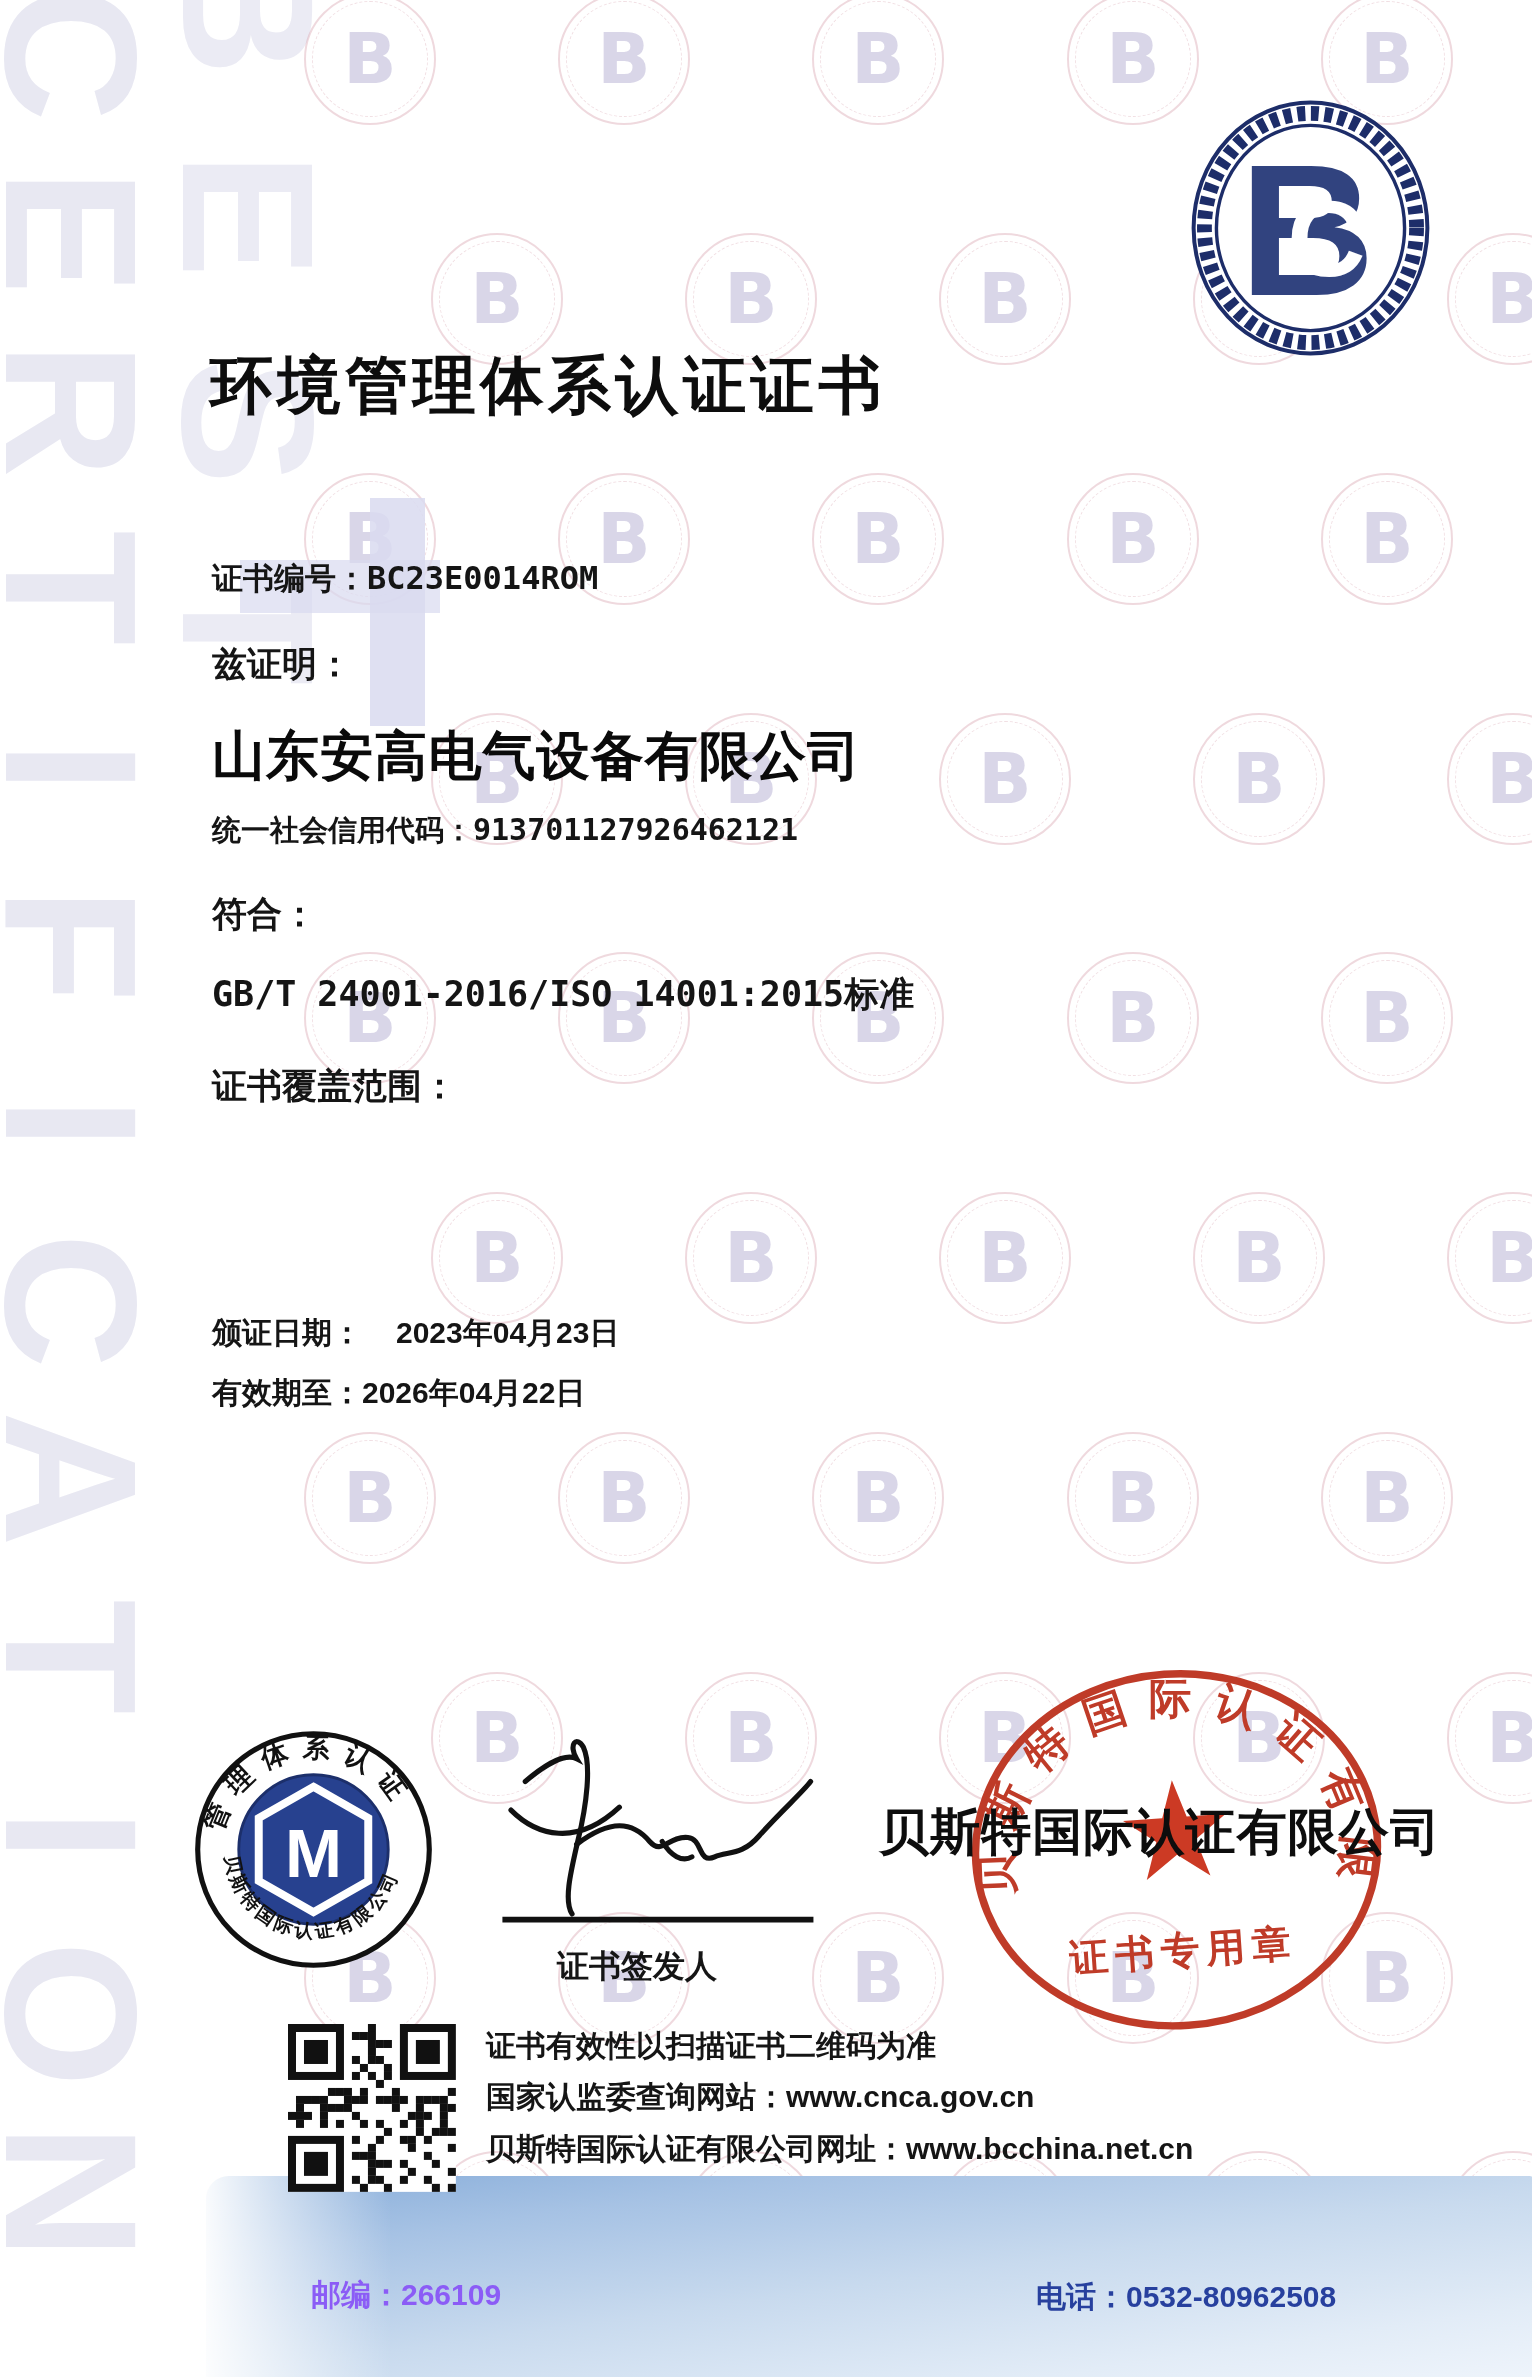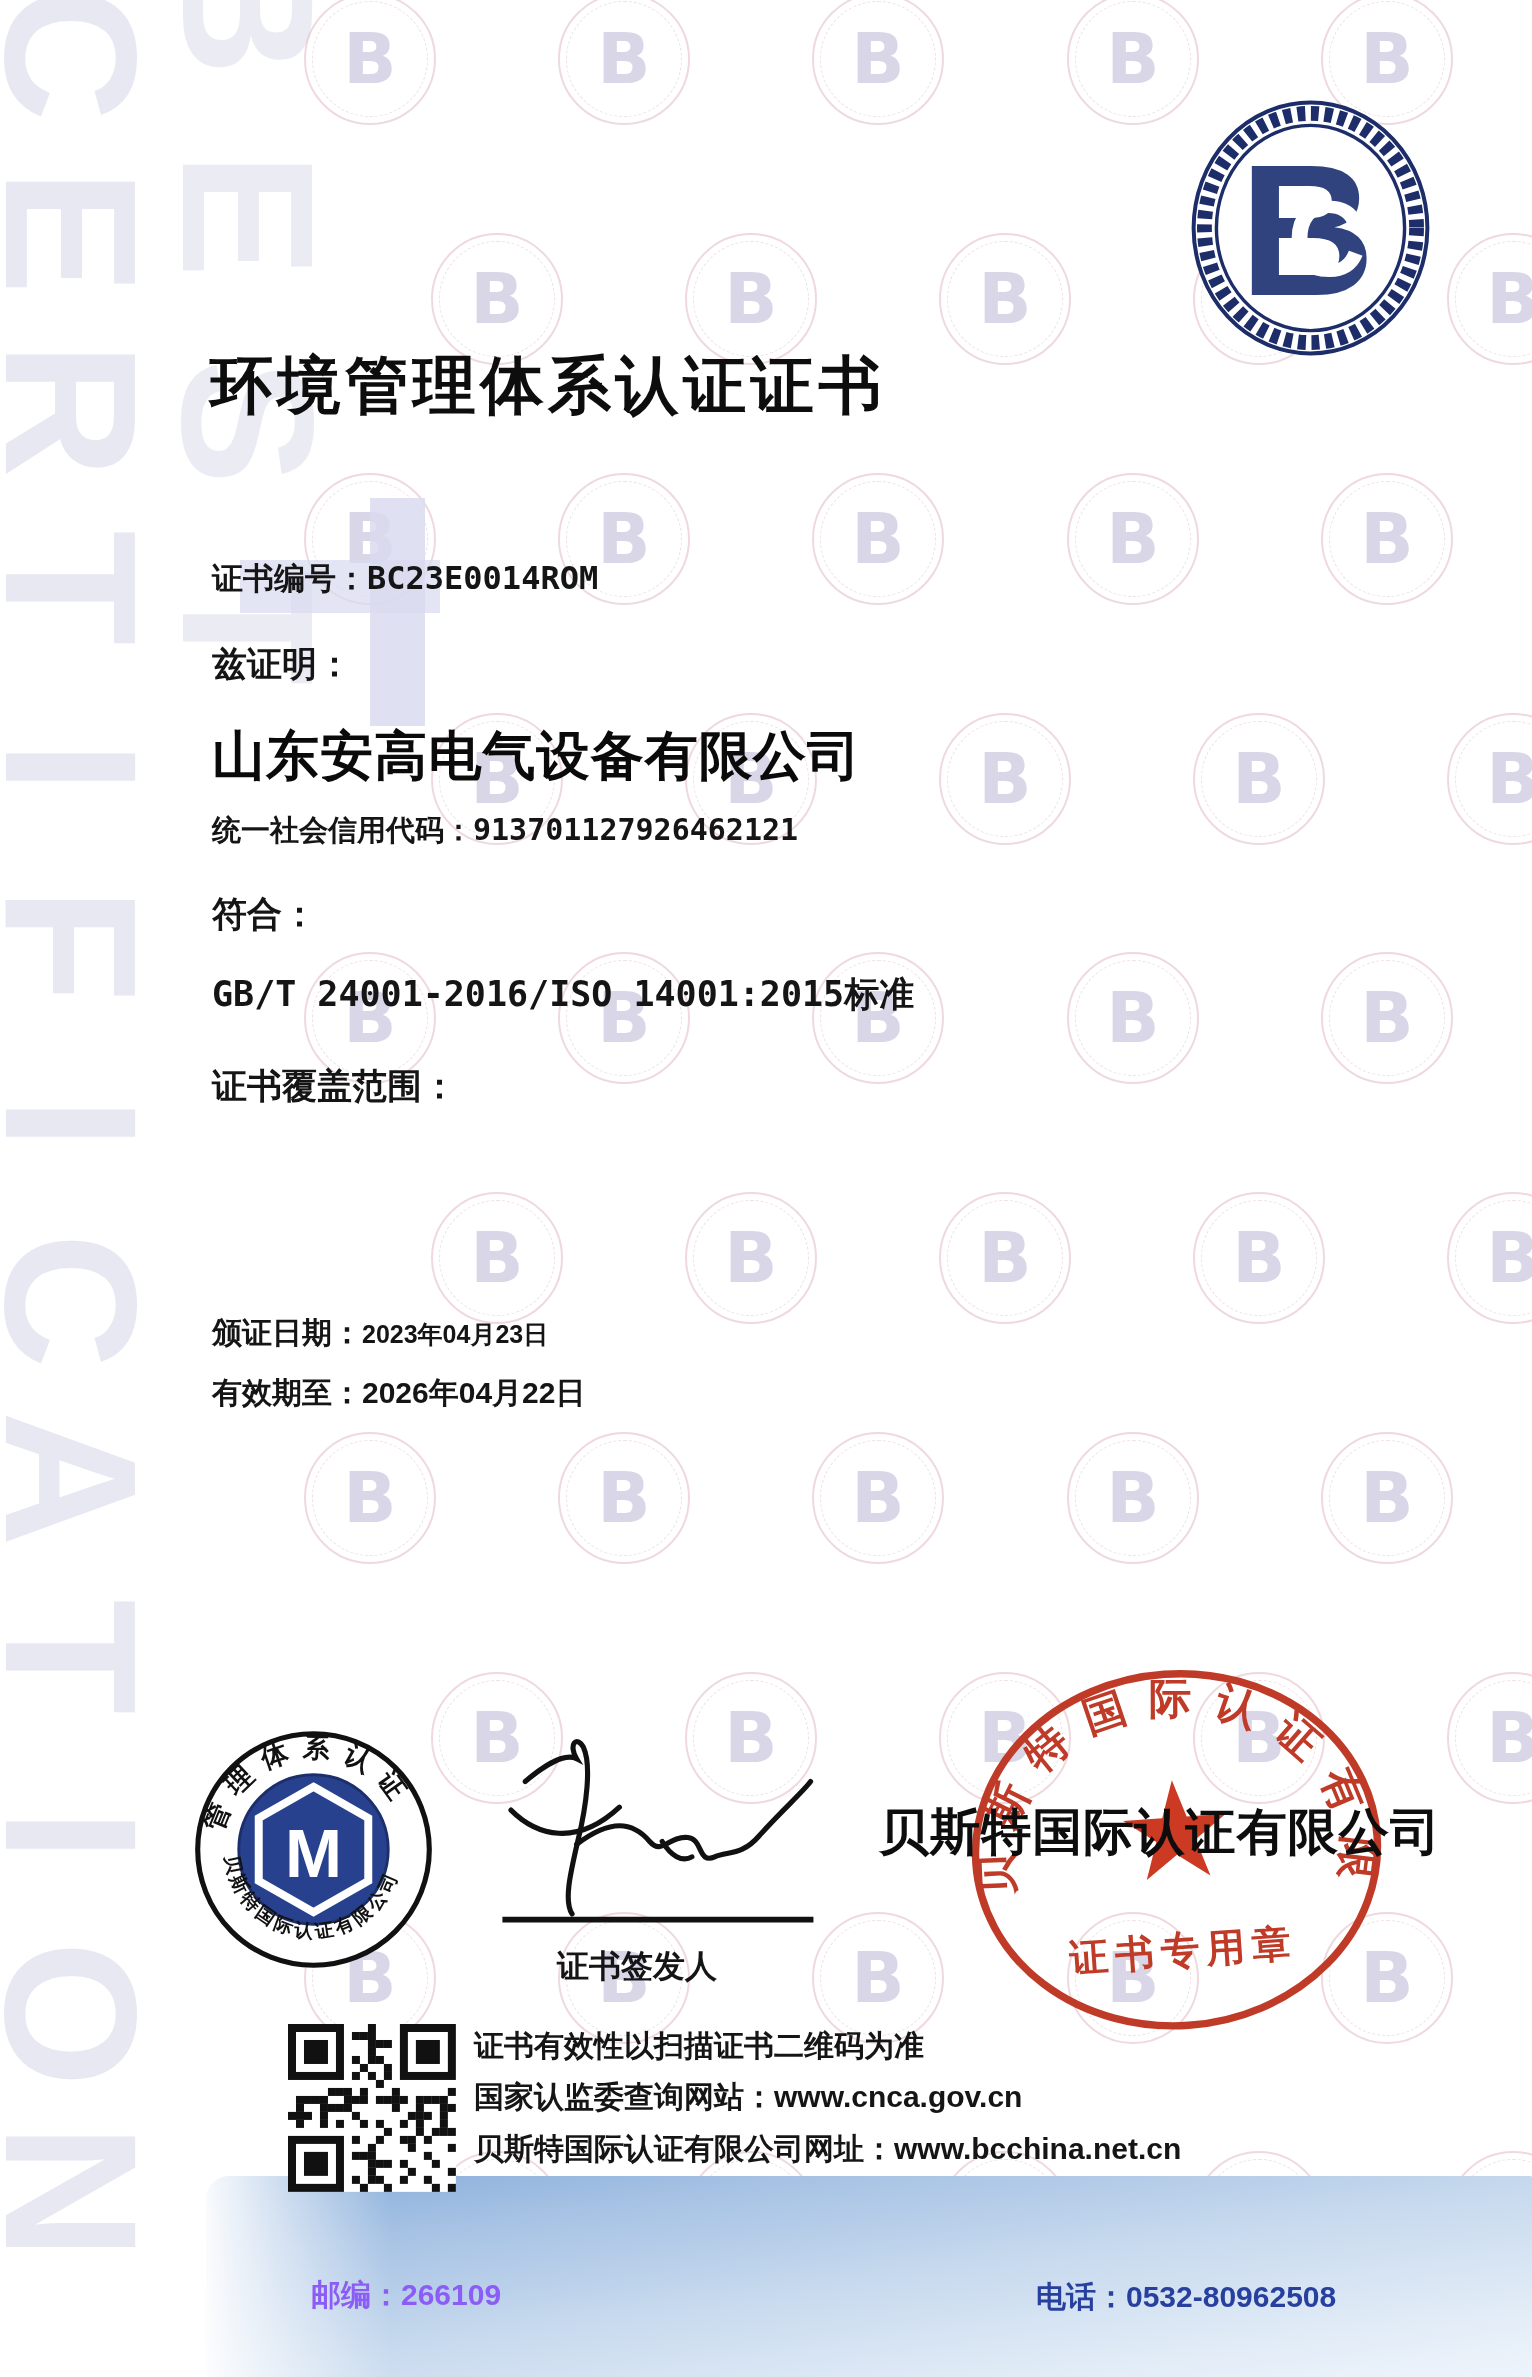--- a/index.html
+++ b/index.html
@@ -21,21 +21,21 @@
   
   .t{position:absolute;white-space:nowrap;z-index:2;}
   .title{font-size:63px;font-weight:900;letter-spacing:4.6px;color:#0d0d0d;}
   .lbl{font-weight:600;}
   .mono{font-family:"DejaVu Sans Mono",monospace;font-weight:700;}
   .company{font-size:53px;font-weight:800;letter-spacing:1.1px;color:#0a0a0a;}
   .scope{font-size:37px;font-weight:700;letter-spacing:1.1px;}
   .std{font-size:35px;}
   .issuer-name{font-size:50px;font-weight:900;letter-spacing:1.1px;color:#0d0d0d;z-index:4;}
   .sig-label{font-size:32px;font-weight:700;}
-  .foot{font-size:30px;font-weight:600;}
+  .foot{font-size:30px;font-weight:600;margin-left:12px;}
   
   .band{position:absolute;left:206px;top:2176px;width:1327px;height:201px;z-index:1;
         background:
           linear-gradient(to right, rgba(255,255,255,.95) 0%, rgba(255,255,255,0) 14%),
           linear-gradient(172deg,#86acd9 0%,#a6c2e4 22%,#c8daee 52%,#e2ecf7 82%,#eef4fb 100%);
         border-radius:23px 3.4px 0 0;}
   .band-address{font-size:31px;font-weight:700;color:#0b0b0b;}
   .postal{font-size:30px;font-weight:600;color:#8b5cf6;}
   .phone{font-size:30px;font-weight:700;color:#27409e;}
   svg text{font-family:"Liberation Sans",sans-serif;}
@@ -242,21 +242,21 @@
 
   <div class="t lbl" style="left:212px;top:891px;font-size:35px;">符合：</div>
 
   <div class="t mono std" style="left:212px;top:971px;">GB/T 24001-2016/ISO 14001:2015标准</div>
 
   <div class="t lbl" style="left:212px;top:1063px;font-size:35px;">证书覆盖范围：</div>
 
 
 
   <div class="t" style="left:212px;top:1313px;font-size:30px;">
-    <span class="lbl">颁证日期：</span><span class="lbl mono" style="font-size:25px;font-family:'Liberation Sans',sans-serif;">2023年04月23日</span>
+    <span class="lbl">颁证日期：</span><span class="lbl mono" style="font-size:30px;font-family:'Liberation Sans',sans-serif;margin-left:34px;">2023年04月23日</span>
   </div>
 
   <div class="t" style="left:212px;top:1373px;font-size:30px;">
     <span class="lbl">有效期至：</span><span class="lbl mono" style="font-size:30px;font-family:'Liberation Sans',sans-serif;">2026年04月22日</span>
   </div>
 
   <svg class="t" style="left:188px;top:1724px;" width="251" height="251" viewBox="0 0 440 440">
     <circle cx="220" cy="220" r="203" fill="#ffffff" stroke="#111111" stroke-width="9"></circle>
     <circle cx="220" cy="220" r="131" fill="#27418f" stroke="#1c2f6b" stroke-width="5"></circle>
     <path id="arcTop" d="M 58 220 A 162 162 0 0 1 382 220" fill="none"></path>

